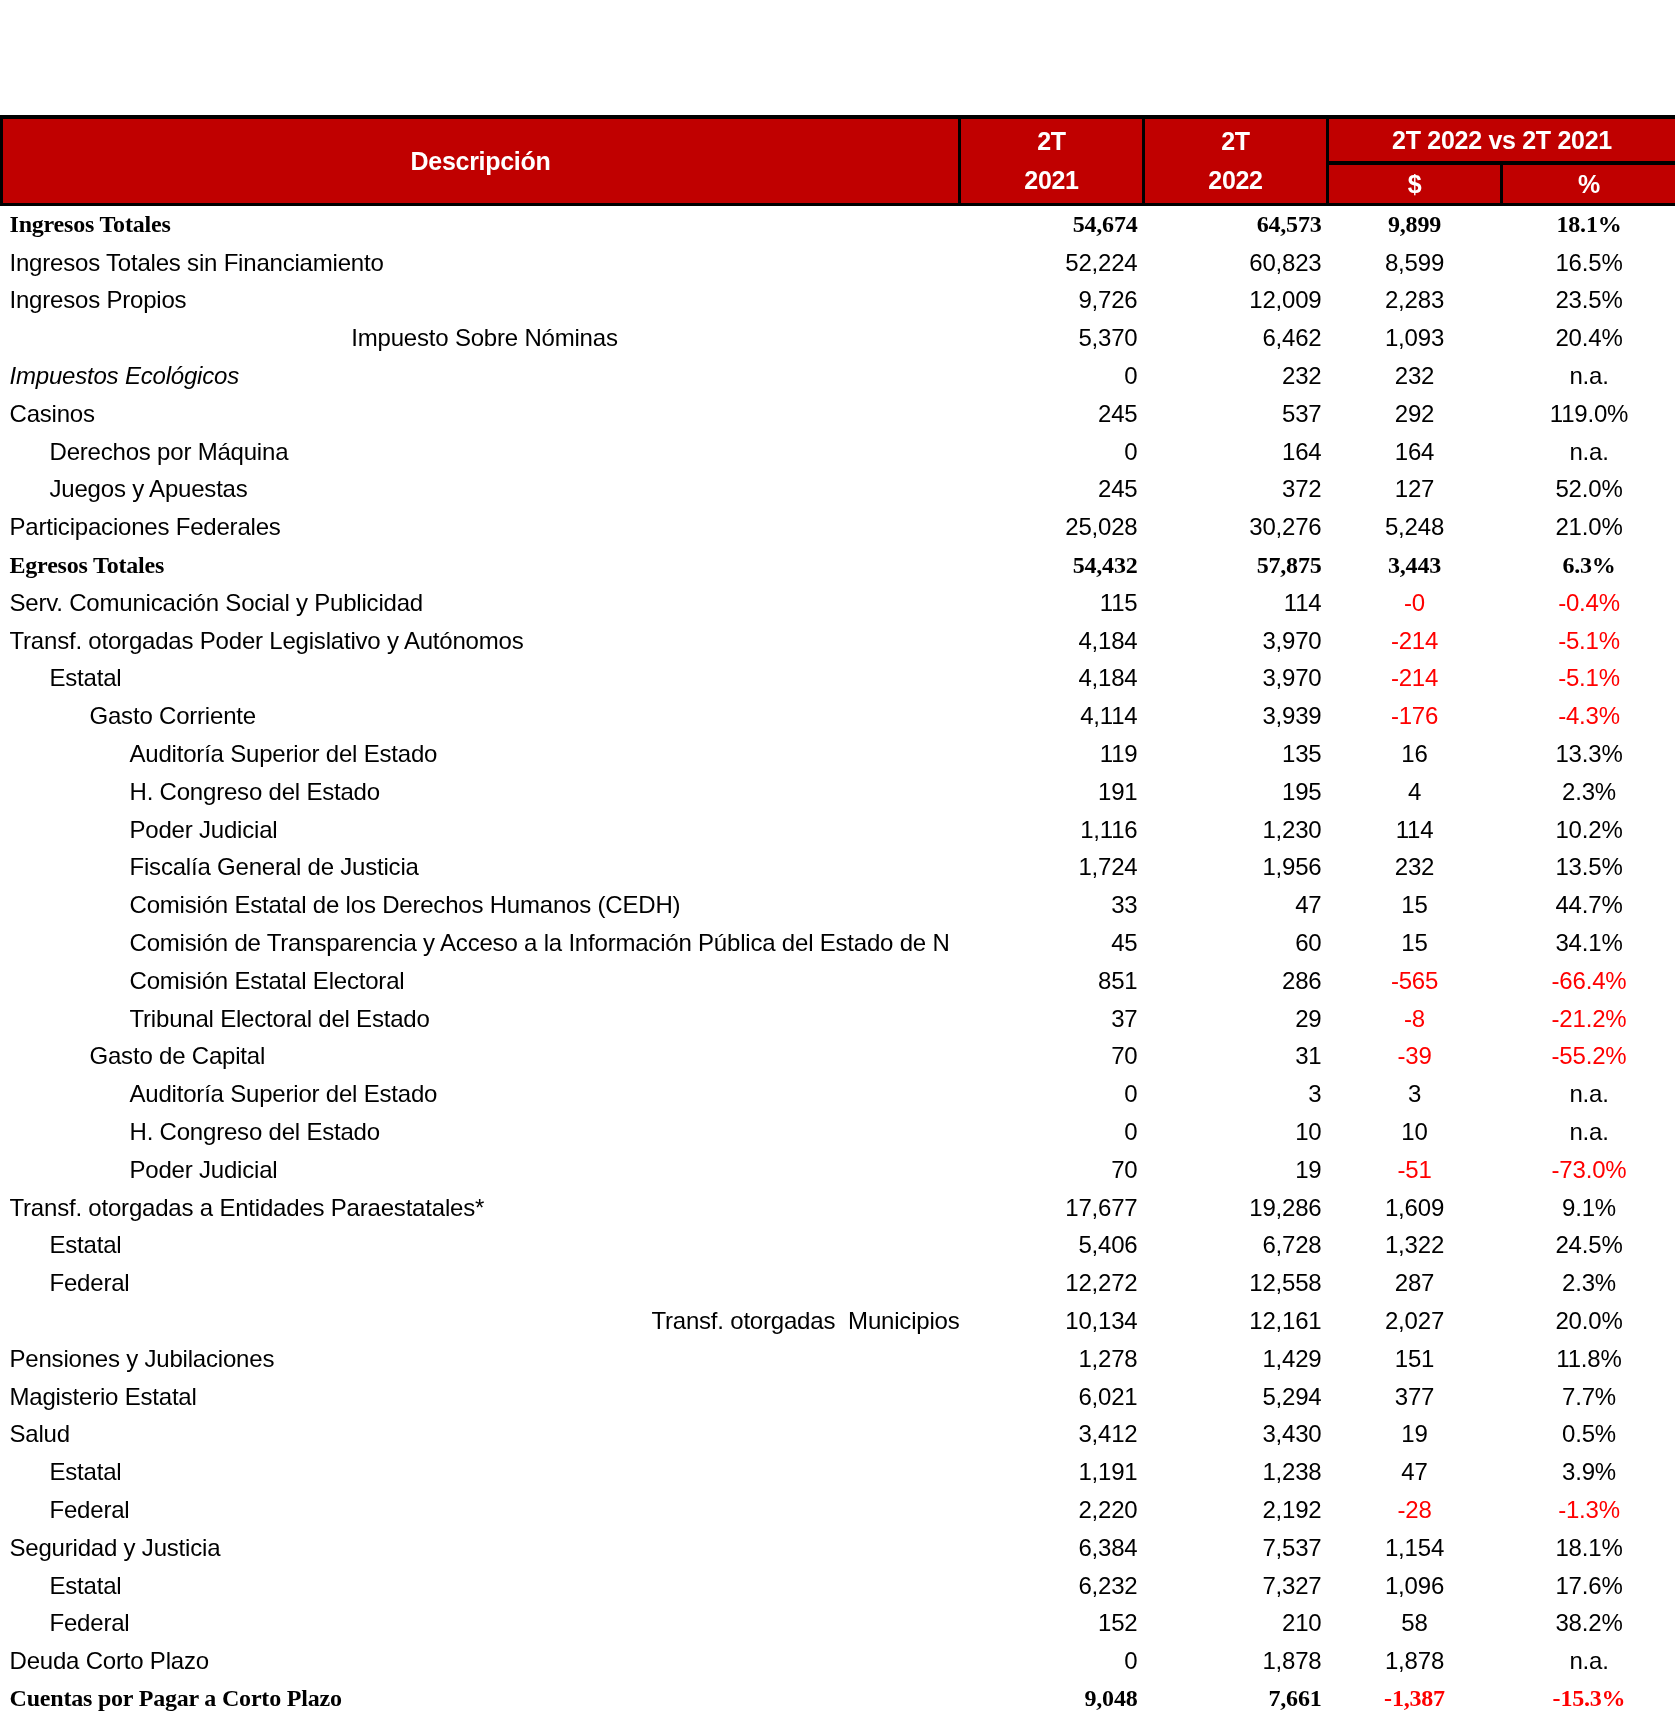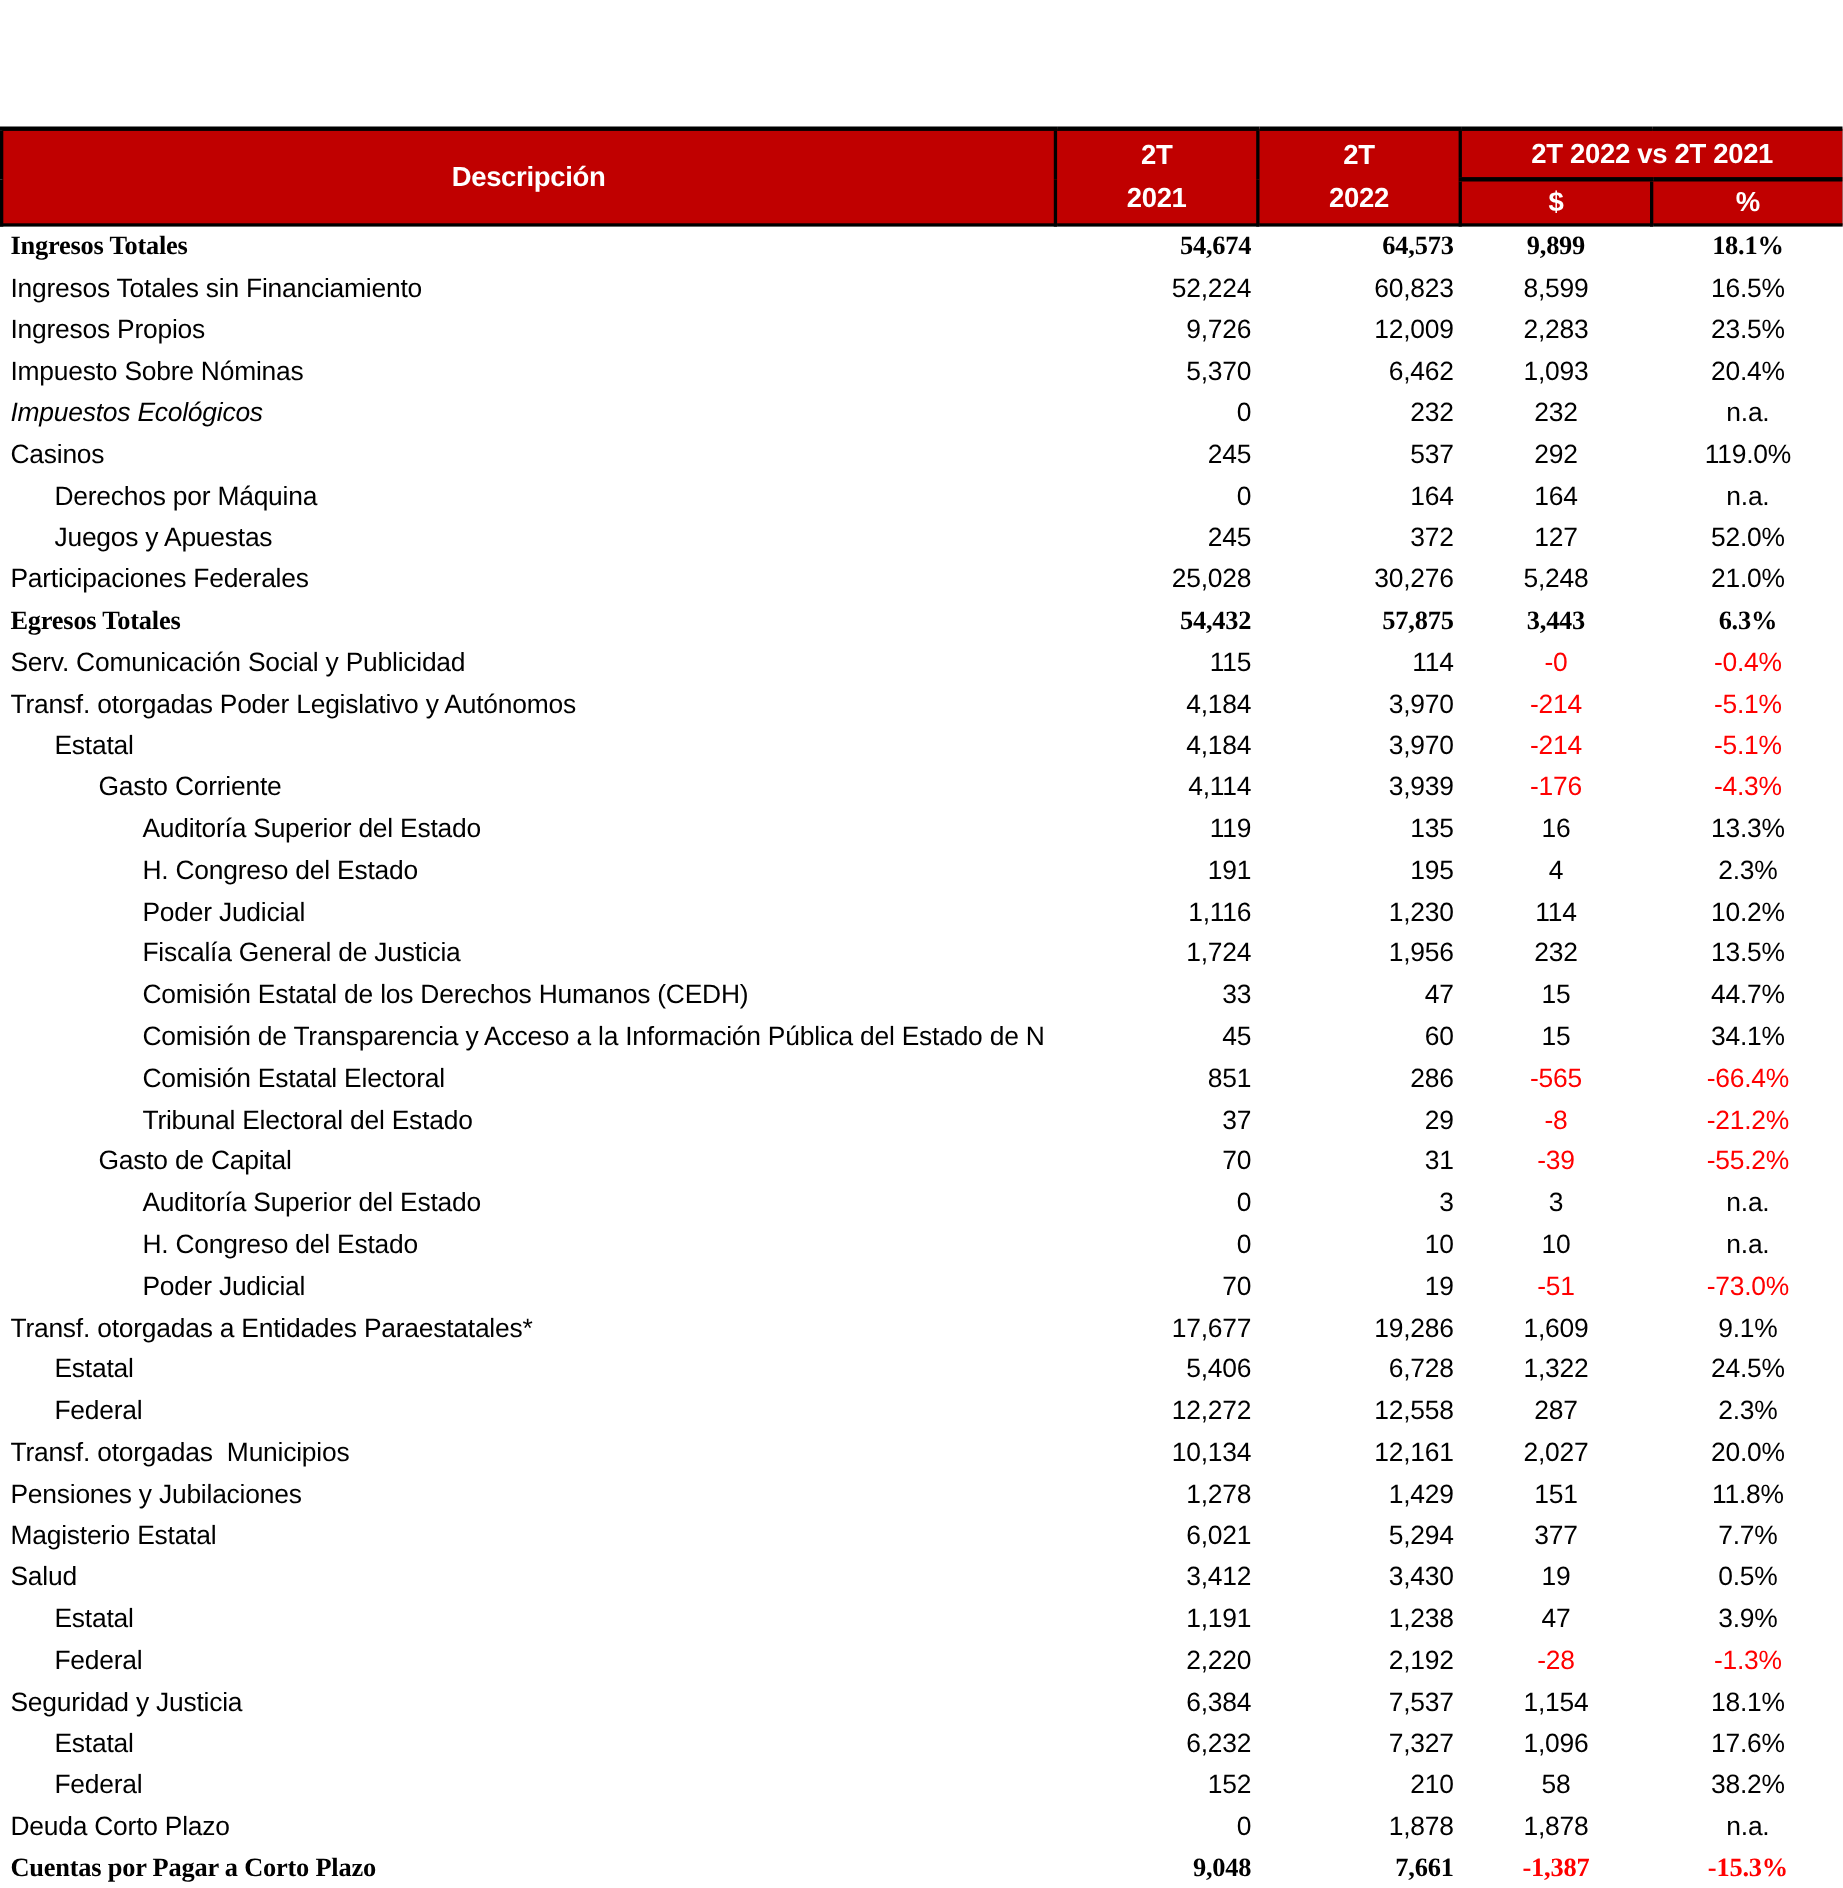--- a/index.html
+++ b/index.html
@@ -86,21 +86,21 @@
         <td class="c-pct">16.5%</td>
       </tr>
       <tr>
         <td class="c-desc" style="padding-left: 8px;">Ingresos Propios</td>
         <td class="c-2021">9,726</td>
         <td class="c-2022">12,009</td>
         <td class="c-delta">2,283</td>
         <td class="c-pct">23.5%</td>
       </tr>
       <tr>
-        <td class="c-desc" style="padding-left: 8px;">Impuesto Sobre Nóminas</td>
+        <td class="c-desc" style="padding-left: 8px; text-align: center;">Impuesto Sobre Nóminas</td>
         <td class="c-2021">5,370</td>
         <td class="c-2022">6,462</td>
         <td class="c-delta">1,093</td>
         <td class="c-pct">20.4%</td>
       </tr>
       <tr>
         <td class="c-desc" style="padding-left: 8px; font-style: italic;">Impuestos Ecológicos</td>
         <td class="c-2021">0</td>
         <td class="c-2022">232</td>
         <td class="c-delta">232</td>
@@ -268,21 +268,21 @@
         <td class="c-pct">24.5%</td>
       </tr>
       <tr>
         <td class="c-desc" style="padding-left: 48px;">Federal</td>
         <td class="c-2021">12,272</td>
         <td class="c-2022">12,558</td>
         <td class="c-delta">287</td>
         <td class="c-pct">2.3%</td>
       </tr>
       <tr>
-        <td class="c-desc" style="padding-left: 8px;">Transf. otorgadas  Municipios</td>
+        <td class="c-desc" style="padding-left: 8px; text-align: right;">Transf. otorgadas  Municipios</td>
         <td class="c-2021">10,134</td>
         <td class="c-2022">12,161</td>
         <td class="c-delta">2,027</td>
         <td class="c-pct">20.0%</td>
       </tr>
       <tr>
         <td class="c-desc" style="padding-left: 8px;">Pensiones y Jubilaciones</td>
         <td class="c-2021">1,278</td>
         <td class="c-2022">1,429</td>
         <td class="c-delta">151</td>

